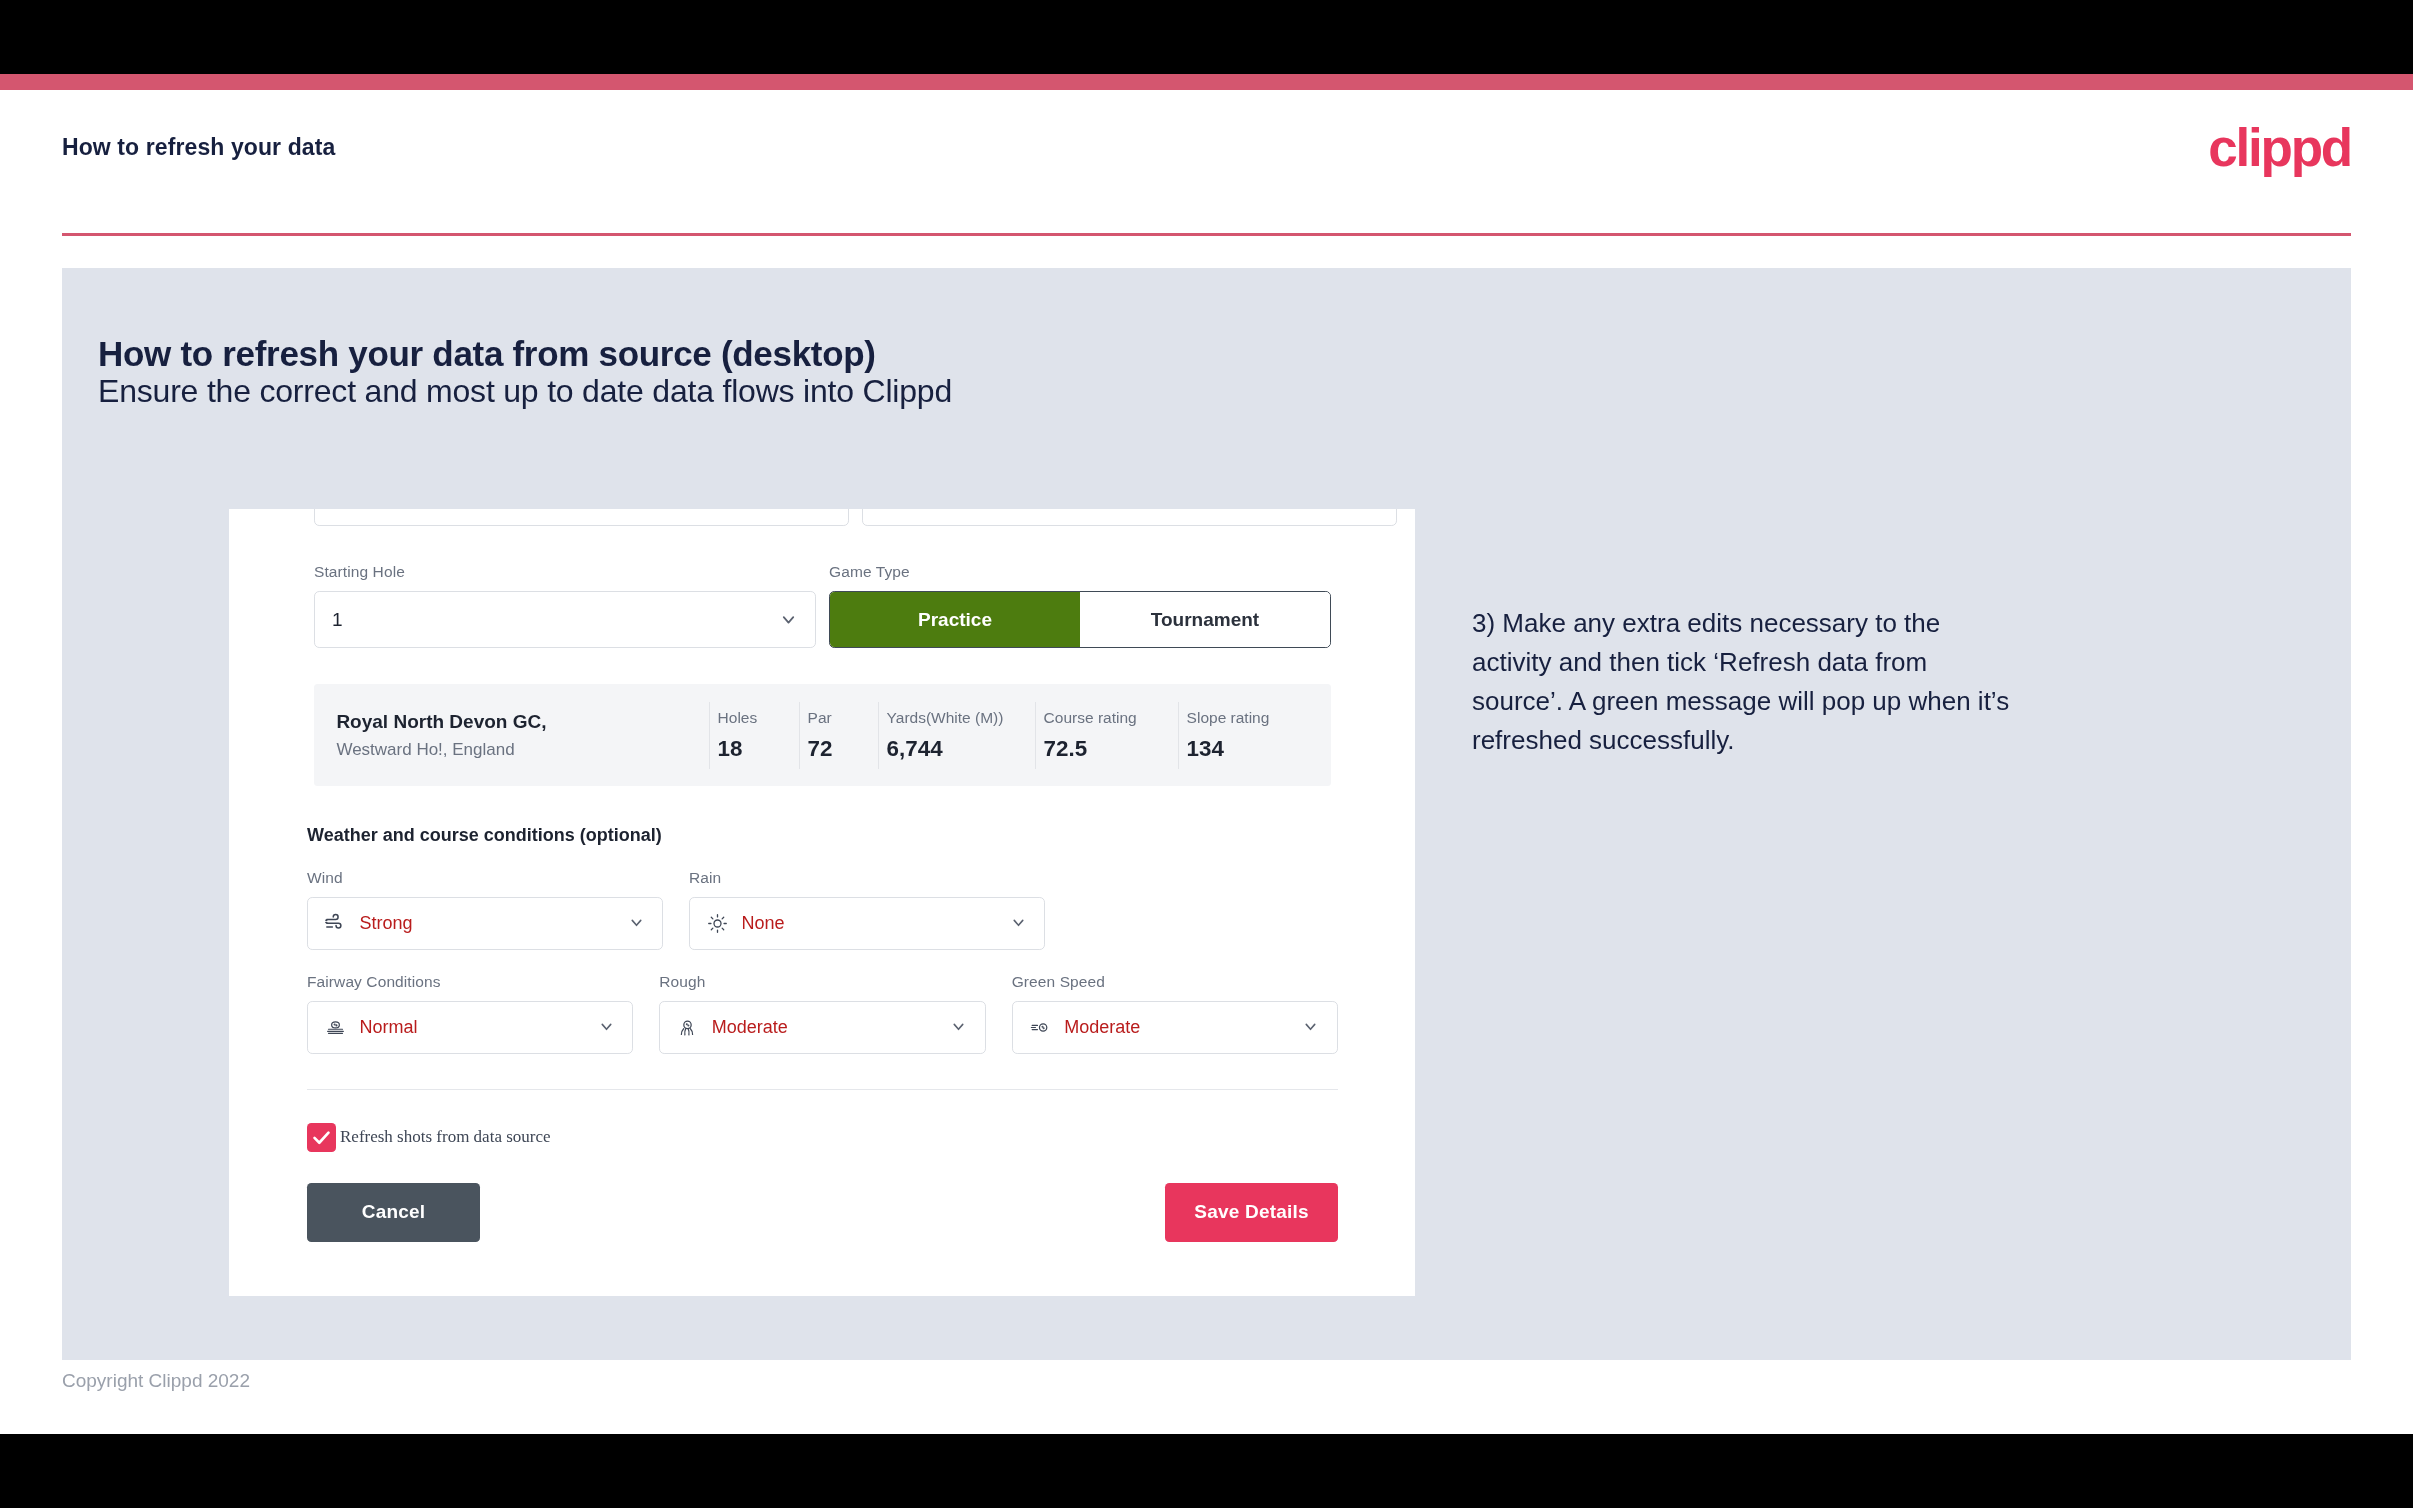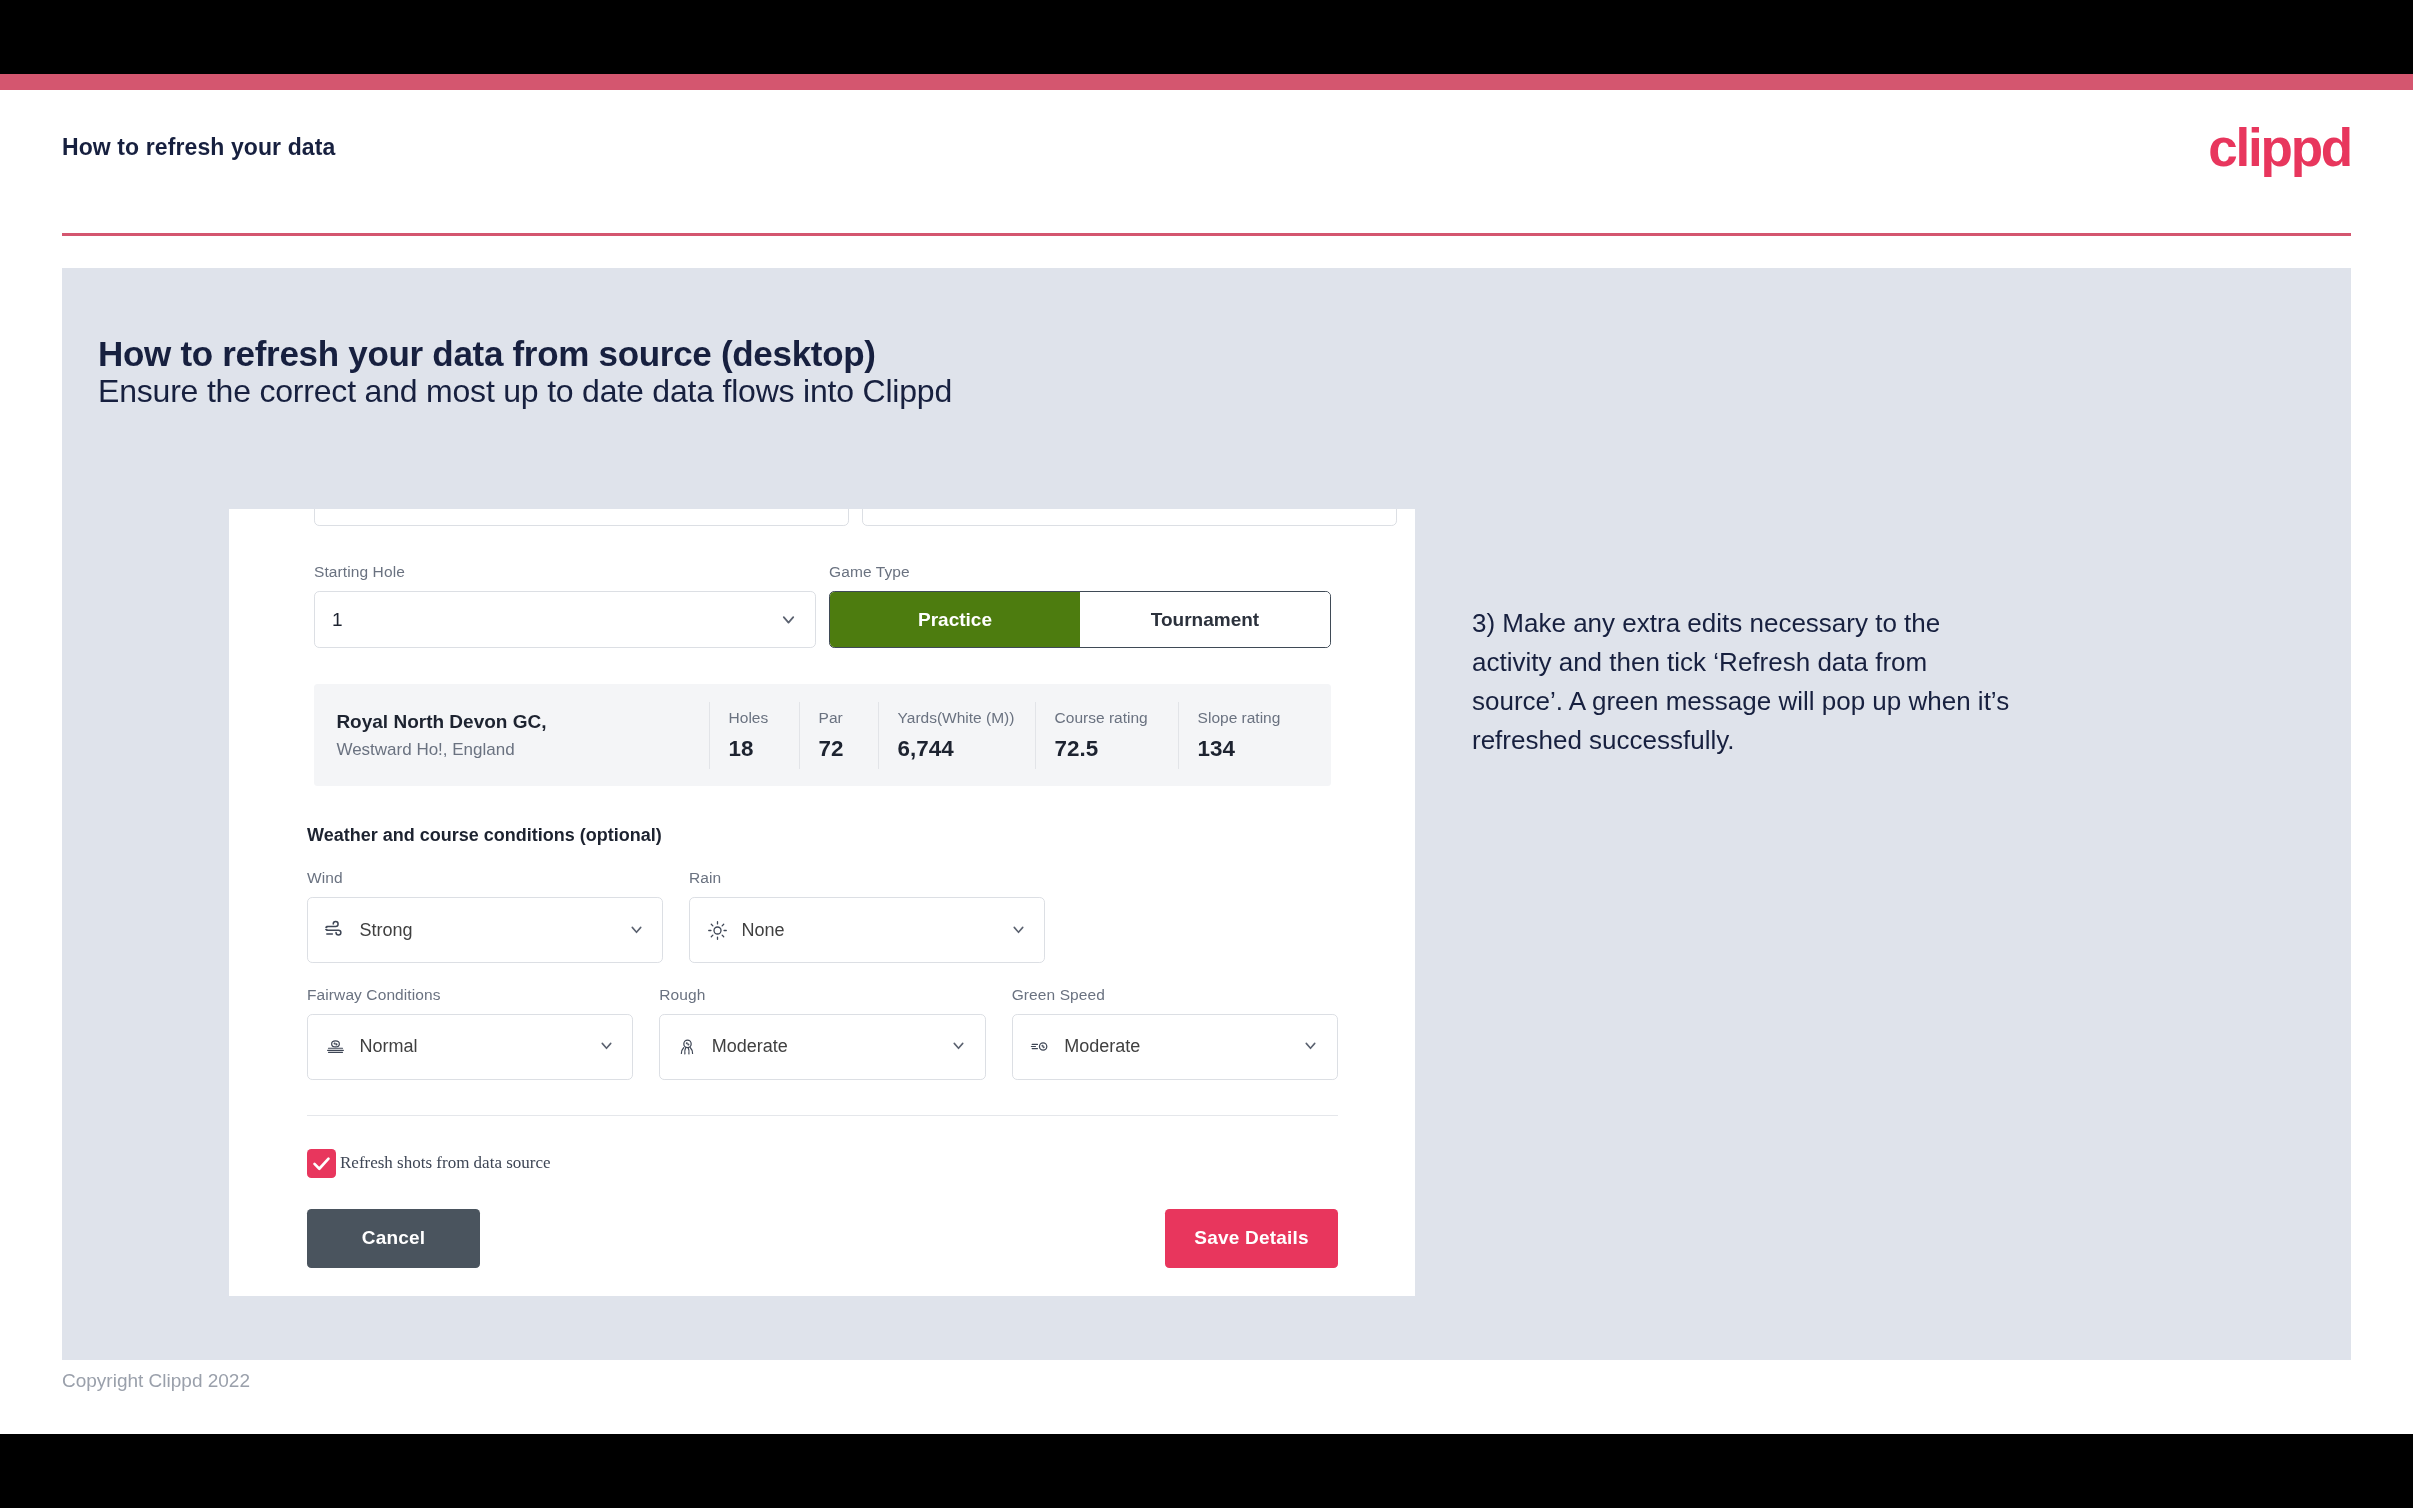--- a/index.html
+++ b/index.html
@@ -204,21 +204,21 @@
     color: #1d2330;
     margin-bottom: 7px;
   }
   .course-loc {
     font-size: 17px;
     color: #6a7280;
   }
   .stat {
     flex: none;
     border-left: 0.9px solid #e2e4e8;
-    padding: 0 19px;
+    padding: 0 8px;
     text-align: left;
     height: 67px;
     display: flex;
     flex-direction: column;
     justify-content: center;
   }
   .stat .k {
     font-size: 15.5px;
     color: #6a7280;
     margin-bottom: 8.6px;
@@ -245,30 +245,30 @@
   .weather-wrap { padding: 0 0 0 0; margin: 0 52px; }
 
   .cond-row {
     display: flex;
     gap: 26px;
     margin-top: 22.4px;
   }
   .cond-cell { width: 356px; }
 
   .icon-select {
-    height: 66px;
+    height: 53px;
     border: 0.9px solid #dcdfe4;
     border-radius: 5.2px;
     background: #fff;
     display: flex;
     align-items: center;
     padding: 0 15.5px;
     gap: 12px;
     font-size: 18px;
-    color: #404040;
+    color: #b91c1c;
   }
   .icon-select .glyph {
     width: 24px; height: 24px;
     flex: none;
     display: flex; align-items: center; justify-content: center;
   }
   .icon-select .val { flex: 1; }
 
   .divider {
     margin: 35px 52px 0 52px;

